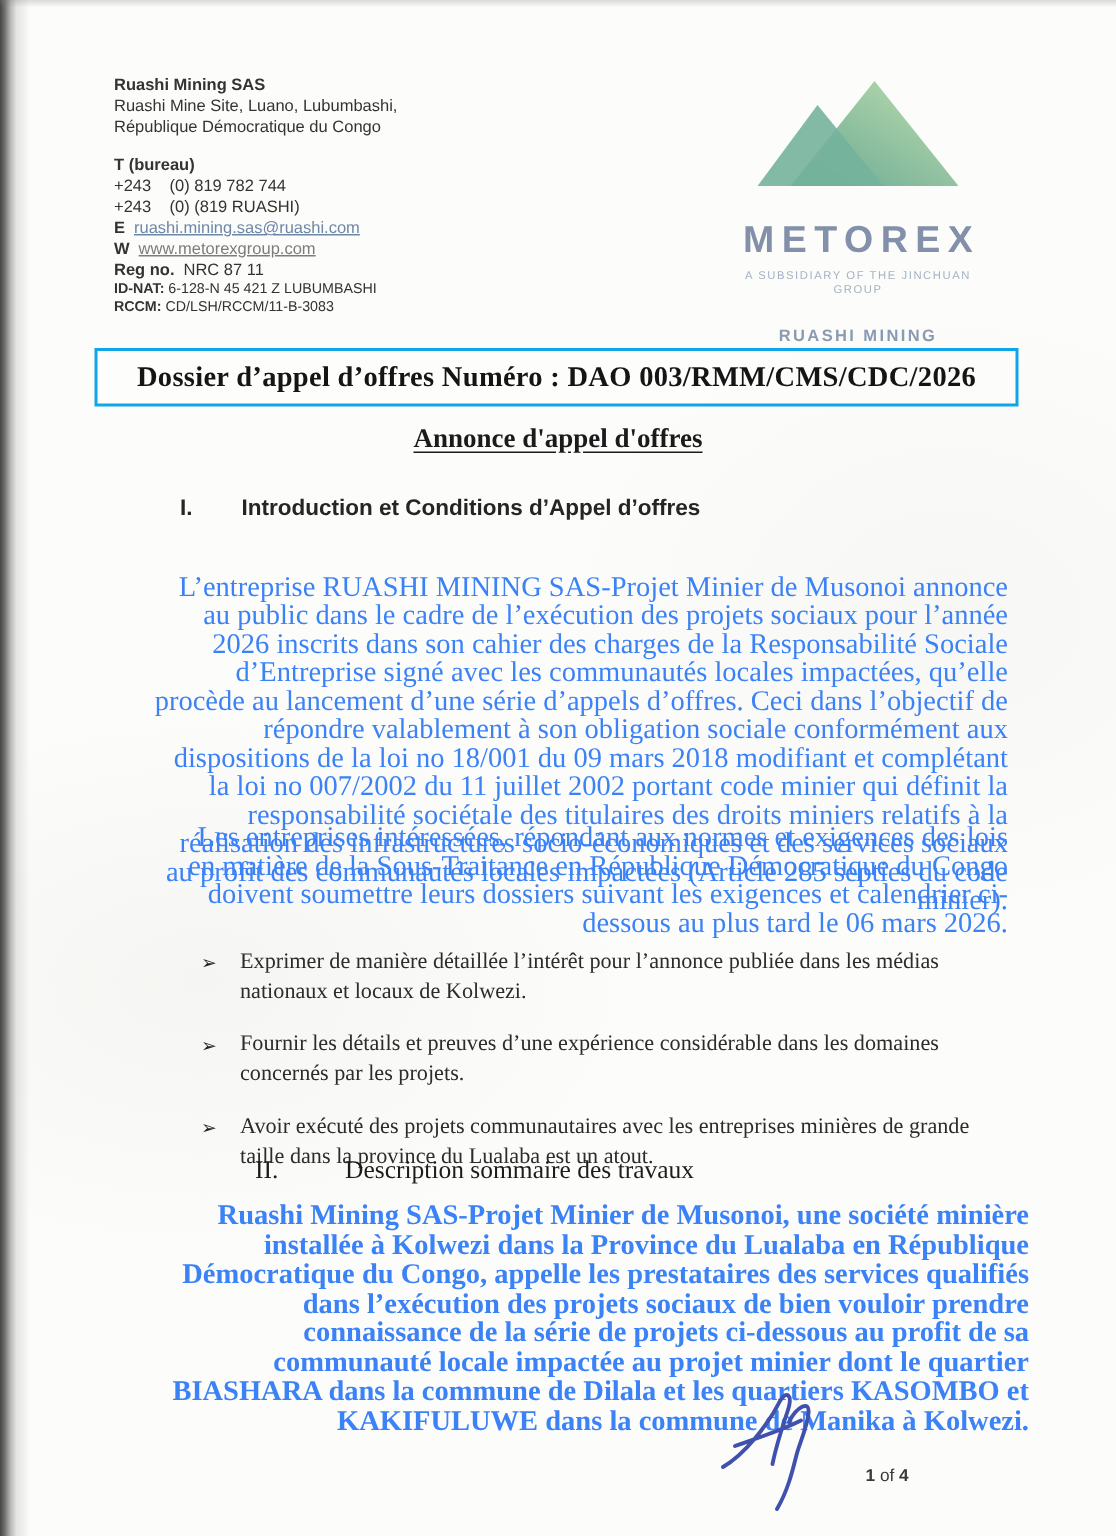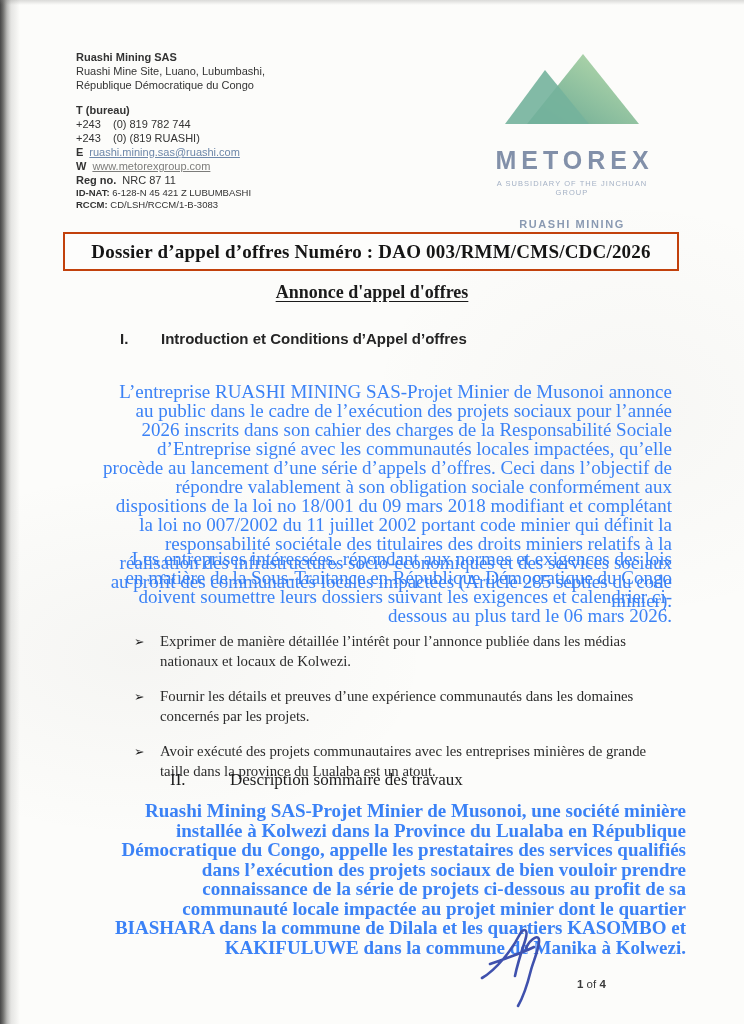--- a/index.html
+++ b/index.html
@@ -43,21 +43,21 @@
   .logo { position:absolute; left:480px; top:54px; width:184px; text-align:center;
           font-family:"Liberation Sans", sans-serif; }
   .logo .mountains { display:block; margin:0 auto; }
   .logo .brand { margin-top:2px; font-size:25px; font-weight:bold; letter-spacing:5px; text-indent:5px; color:#8290a9; }
   .logo .tagline { margin-top:4px; font-size:7.5px; letter-spacing:1.05px; color:#a4b1c5; }
   .logo .unit { margin-top:21px; font-size:11px; letter-spacing:1.6px; color:#8a9ab2; font-weight:bold; }
 
   
   .title-box {
     position:absolute; left:63px; top:232px; width:616px; height:39px;
-    border:2px solid #c2410c; background:rgba(255,255,255,.4);
+    border:2px solid #0ea5e9; background:rgba(255,255,255,.4);
     display:flex; align-items:center; justify-content:center;
     font-size:19px; font-weight:bold; color:#151515; letter-spacing:.2px;
   }
   .subtitle {
     position:absolute; left:0; top:282px; width:744px; text-align:center;
     font-size:18px; font-weight:bold; color:#1b1b1b;
     text-decoration:underline; text-underline-offset:3px;
   }
 
   
@@ -109,21 +109,21 @@
     </div>
     <div>
       <span class="lab">Reg no.</span><span>NRC 87 11</span>
     </div>
     <div class="small">
       <span>ID-NAT:</span>
       <span class="val">6-128-N 45 421 Z LUBUMBASHI</span>
     </div>
     <div class="small">
       <span>RCCM:</span>
-      <span class="val">CD/LSH/RCCM/1-B-3083</span>
+      <span class="val">CD/LSH/RCCM/11-B-3083</span>
     </div>
   </div>
 
   <div class="logo">
     <svg class="mountains" width="134" height="70" viewBox="0 0 134 70">
       <defs>
         <linearGradient id="mtnGrad" x1="1" y1="0" x2="0" y2="1">
           <stop id="mtnStop1" offset="0" stop-color="#bedfae"></stop>
           <stop id="mtnStop2" offset="1" stop-color="#66a693"></stop>
         </linearGradient>
@@ -147,21 +147,21 @@
   <div class="para p1">L’entreprise RUASHI MINING SAS-Projet Minier de Musonoi annonce au public dans le cadre de l’exécution des projets sociaux pour l’année 2026 inscrits dans son cahier des charges de la Responsabilité Sociale d’Entreprise signé avec les communautés locales impactées, qu’elle procède au lancement d’une série d’appels d’offres. Ceci dans l’objectif de répondre valablement à son obligation sociale conformément aux dispositions de la loi no 18/001 du 09 mars 2018 modifiant et complétant la loi no 007/2002 du 11 juillet 2002 portant code minier qui définit la responsabilité sociétale des titulaires des droits miniers relatifs à la réalisation des infrastructures socio-économiques et des services sociaux au profit des communautés locales impactées (Article 285 septies du code minier).</div>
   <div class="para p2">Les entreprises intéressées, répondant aux normes et exigences des lois en matière de la Sous-Traitance en République Démocratique du Congo doivent soumettre leurs dossiers suivant les exigences et calendrier ci-dessous au plus tard le 06 mars 2026.</div>
 
   <div class="bullets">
     <div class="bullet-item">
       <span class="marker">➢</span>
       <span>Exprimer de manière détaillée l’intérêt pour l’annonce publiée dans les médias nationaux et locaux de Kolwezi.</span>
     </div>
     <div class="bullet-item">
       <span class="marker">➢</span>
-      <span>Fournir les détails et preuves d’une expérience communautés dans les domaines concernés par les projets.</span>
+      <span>Fournir les détails et preuves d’une expérience considérable dans les domaines concernés par les projets.</span>
     </div>
     <div class="bullet-item">
       <span class="marker">➢</span>
       <span>Avoir exécuté des projets communautaires avec les entreprises minières de grande taille dans la province du Lualaba est un atout.</span>
     </div>
   </div>
 
   <div class="sec2">
     <span class="num">II.</span>
     <span>Description sommaire des travaux</span>

